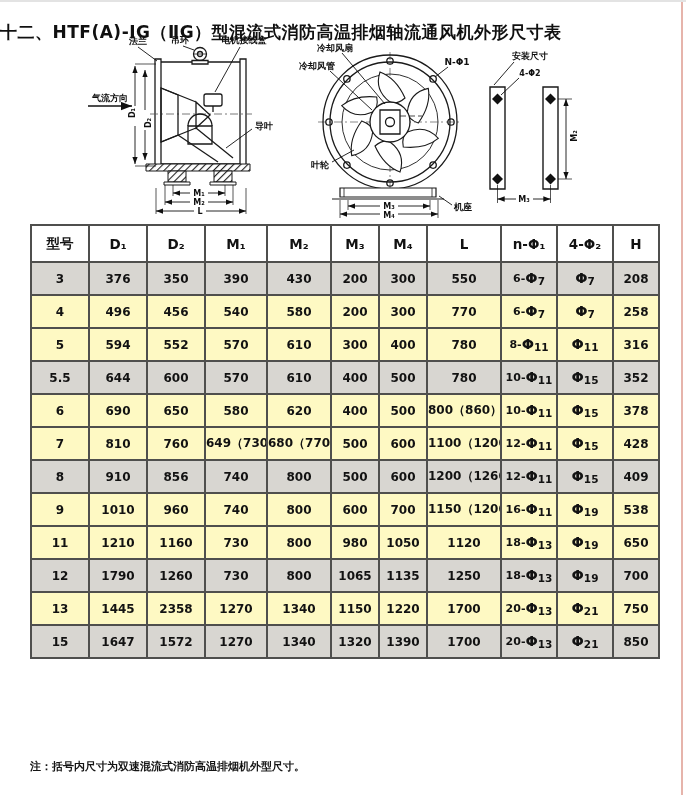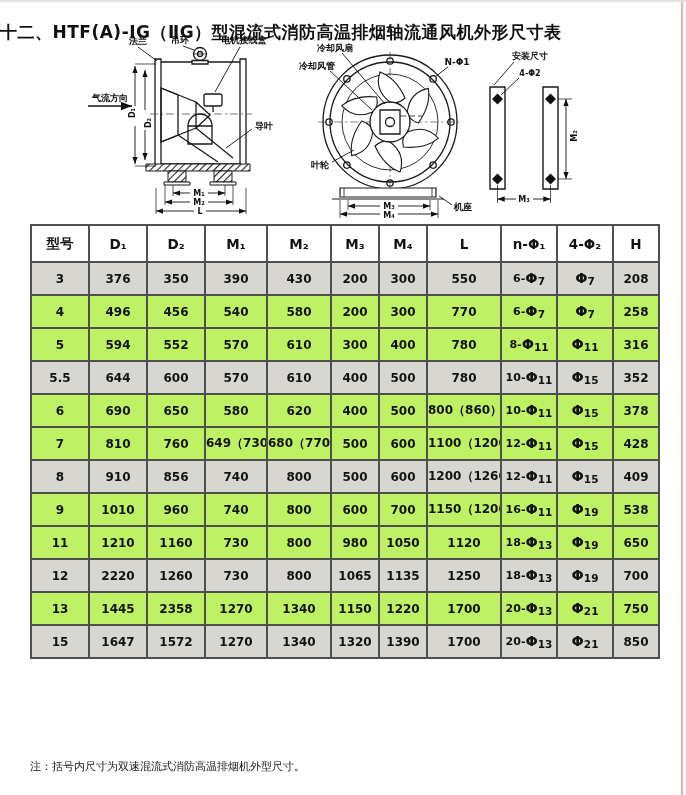--- a/index.html
+++ b/index.html
@@ -9,31 +9,31 @@
   .right-edge{position:absolute;left:681px;top:0;width:2px;height:795px;background:#e6b4ab;}
   .title{position:absolute;top:8px;left:0;width:100%;
          font-size:17px;font-weight:bold;color:#101010;letter-spacing:0.5px;white-space:nowrap;}
   .dwg{position:absolute;}
   .dwg text{font-weight:bold;fill:#101010;}
   .lbl{font-size:9px;}
   .dim-lbl{font-size:8px;}
   svg line,svg rect,svg circle,svg path,svg polygon{vector-effect:non-scaling-stroke;}
 
   table.dims{position:absolute;left:30px;top:222px;width:628px;border-collapse:collapse;
-             table-layout:fixed;background:#bef264;}
+             table-layout:fixed;background:#fef9c3;}
   table.dims th,table.dims td{border:2px solid #4f4f4d;text-align:center;vertical-align:middle;
              color:#121212;font-weight:bold;padding:0;overflow:hidden;white-space:nowrap;}
   table.dims th{height:35px;font-size:13.5px;background:#fff;}
   table.dims td{height:31px;font-size:12px;}
   table.dims tr.shade td{background:#d8d6d1;}
   td.long{font-size:10px;}
   .pre{font-size:11px;vertical-align:1px;}
   .phi{font-size:14.5px;}
   .phin{font-size:10.5px;vertical-align:-2px;}
-  .note{position:absolute;left:30px;top:757px;font-size:11px;font-weight:normal;color:#151515;}
+  .note{position:absolute;left:30px;top:757px;font-size:11px;font-weight:bold;color:#151515;}
 </style>
 </head>
 <body>
 
 <div class="page">
   <div class="right-edge"></div>
 
   <h1 class="title">十二、HTF(A)-ⅠG（ⅡG）型混流式消防高温排烟轴流通风机外形尺寸表</h1>
 
   <svg class="dwg" style="left:28px;top:28px;" width="258" height="192" viewBox="0 0 258 192">
@@ -351,21 +351,21 @@
           <td>800</td>
           <td>980</td>
           <td>1050</td>
           <td>1120</td>
           <td><span class="pre">18-</span><span class="phi">Φ</span><span class="phin">13</span></td>
           <td><span class="phi">Φ</span><span class="phin">19</span></td>
           <td>650</td>
         </tr>
         <tr class="shade">
           <td>12</td>
-          <td>2220</td>
+          <td>1790</td>
           <td>1260</td>
           <td>730</td>
           <td>800</td>
           <td>1065</td>
           <td>1135</td>
           <td>1250</td>
           <td><span class="pre">18-</span><span class="phi">Φ</span><span class="phin">13</span></td>
           <td><span class="phi">Φ</span><span class="phin">19</span></td>
           <td>700</td>
         </tr>

